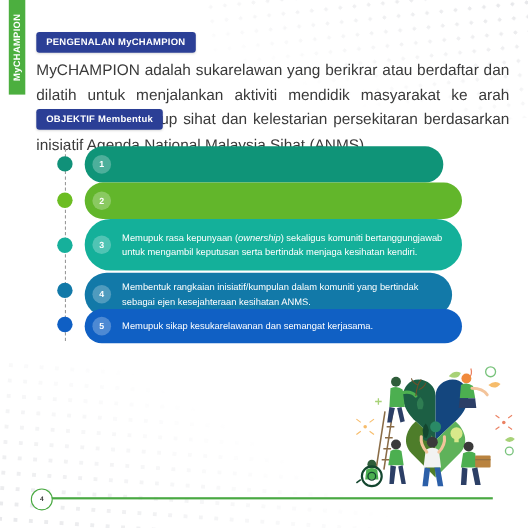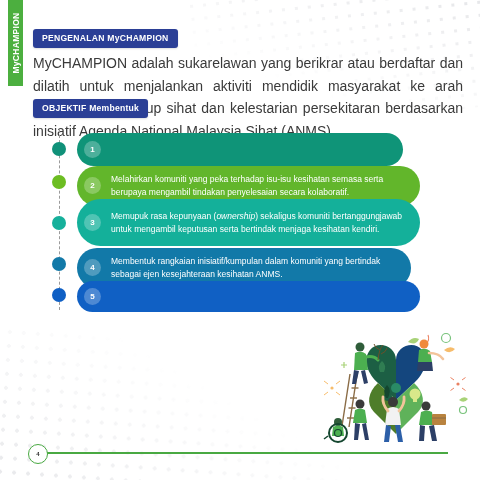--- a/index.html
+++ b/index.html
@@ -209,32 +209,32 @@
       <div class="tl-dot" style="top: 216px; background: rgb(22, 176, 155);"></div>
       <div class="tl-dot" style="top: 257px; background: rgb(18, 121, 168);"></div>
       <div class="tl-dot" style="top: 288px; background: rgb(15, 95, 196);"></div>
     </div>
   <div id="pill-list">
       <div class="pill" style="top: 133px; min-height: 33px; width: 326px; background: rgb(15, 148, 120);">
         <div class="pill-num">1</div>
       </div>
       <div class="pill" style="top: 166px; min-height: 33px; width: 343px; background: rgb(98, 182, 43);">
         <div class="pill-num">2</div>
-        <div class="pill-text">Melahirkan komuniti yang peka terhadap isu-isu kesihatan semasa serta berupaya mengambil tindakan penyelesaian secara kolaboratif.</div>
       </div>
       <div class="pill" style="top: 199px; min-height: 47px; width: 343px; background: rgb(20, 176, 154);">
         <div class="pill-num">3</div>
         <div class="pill-text">Memupuk rasa kepunyaan (<i>ownership</i>) sekaligus komuniti bertanggungjawab untuk mengambil keputusan serta bertindak menjaga kesihatan kendiri.</div>
       </div>
       <div class="pill" style="top: 248px; min-height: 33px; width: 334px; background: rgb(18, 121, 168);">
         <div class="pill-num">4</div>
         <div class="pill-text">Membentuk rangkaian inisiatif/kumpulan dalam komuniti yang bertindak sebagai ejen kesejahteraan kesihatan ANMS.</div>
       </div>
       <div class="pill" style="top: 281px; min-height: 27px; width: 343px; background: rgb(16, 96, 196);">
         <div class="pill-num">5</div>
+        <div class="pill-text">Memupuk sikap kesukarelawanan dan semangat kerjasama.</div>
       </div>
     </div>
 
   <svg class="illustration" viewBox="0 0 160 118">
 
     <g opacity="0.75">
       <circle cx="16" cy="62" r="1.6" fill="#f4a63a"></circle>
       <path d="M12 58 l-4 -3 M12 66 l-4 3 M20 58 l4 -3 M20 66 l4 3" stroke="#f4a63a" stroke-width="1" fill="none"></path>
       <circle cx="142" cy="58" r="1.6" fill="#e4572e"></circle>
       <path d="M138 54 l-3.5 -2.5 M138 62 l-3.5 2.5 M146 54 l3.5 -2.5 M146 62 l3.5 2.5" stroke="#e4572e" stroke-width="1" fill="none"></path>

